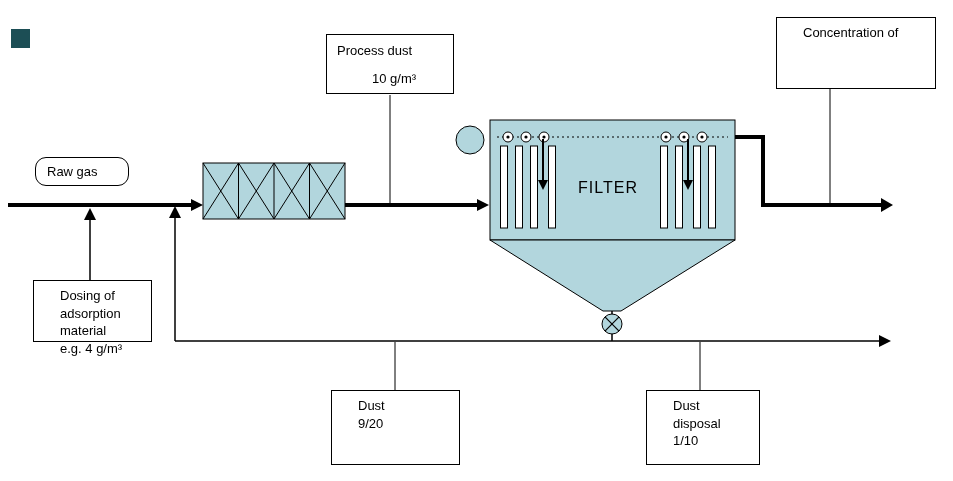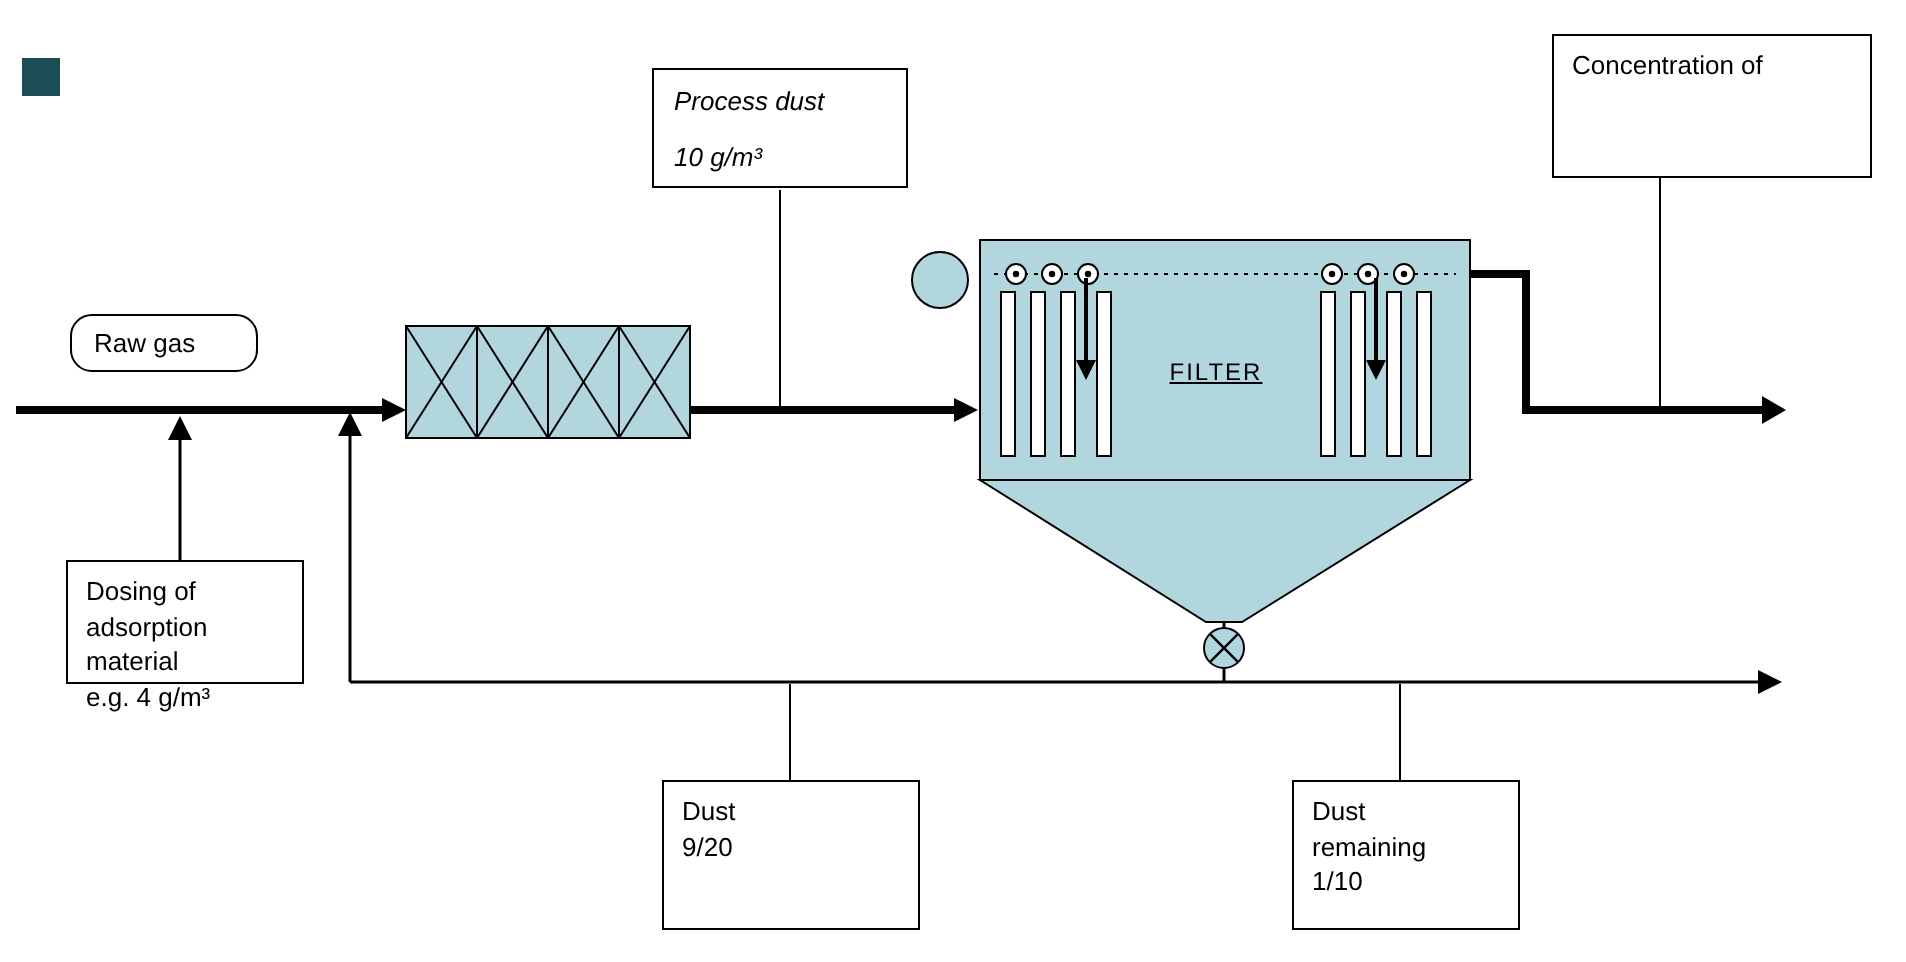--- a/index.html
+++ b/index.html
@@ -13,31 +13,30 @@
     overflow: hidden;
   }
   #diagram-svg { position: absolute; left: 0; top: 0; }
   .label-box {
     position: absolute;
     background: #ffffff;
     border: 1px solid #000000;
     box-sizing: border-box;
     font-size: 13px;
     line-height: 1.35;
-    padding: 6px 9px;
+    padding: 6px 26px;
   }
   .label-line { white-space: nowrap; }
   .raw-gas-box { display: flex; align-items: center; padding: 0 0 0 11px; }
-  .process-dust-box .label-line + .label-line { margin-top: 10px; }
+  .process-dust-box .label-line + .label-line { margin-top: 10px; margin-left: 35px; }
   .filter-label {
     position: absolute;
-    font-size: 12px;
+    font-size: 16px;
     letter-spacing: 1px;
     text-align: center;
-    text-decoration: underline;
   }
 </style>
 </head>
 <body>
 
 <div id="stage">
 
   <svg id="diagram-svg" width="953" height="481" viewBox="0 0 953 481">
 
     <rect x="11" y="29" width="19" height="19" fill="#1c4e55"></rect>
@@ -120,21 +119,21 @@
     <line x1="390" y1="95" x2="390" y2="203" stroke="#000" stroke-width="1"></line>
     <line x1="830" y1="88" x2="830" y2="203" stroke="#000" stroke-width="1"></line>
     <line x1="395" y1="390" x2="395" y2="342" stroke="#000" stroke-width="1"></line>
     <line x1="700" y1="390" x2="700" y2="342" stroke="#000" stroke-width="1"></line>
   </svg>
 
   <div class="label-box raw-gas-box" style="left:35px; top:157px; width:94px; height:29px;border-radius:11px;">
     <div class="label-line">Raw gas</div>
   </div>
 
-  <div class="label-box process-dust-box" style="left:326px; top:34px; width:128px; height:60px; padding:7px 10px;font-style:italic;">
+  <div class="label-box process-dust-box" style="left:326px; top:34px; width:128px; height:60px; padding:7px 10px;">
     <div class="label-line">Process dust</div>
     <div class="label-line">10 g/m³</div>
   </div>
 
   <div class="label-box" style="left:776px; top:17px; width:160px; height:72px;">
     <div class="label-line">Concentration of</div>
   </div>
 
   <div class="label-box" style="left:33px; top:280px; width:119px; height:62px;">
     <div class="label-line">Dosing of</div>
@@ -143,19 +142,19 @@
     <div class="label-line">e.g. 4 g/m³</div>
   </div>
 
   <div class="label-box" style="left:331px; top:390px; width:129px; height:75px;">
     <div class="label-line">Dust</div>
     <div class="label-line">9/20</div>
   </div>
 
   <div class="label-box" style="left:646px; top:390px; width:114px; height:75px;">
     <div class="label-line">Dust</div>
-    <div class="label-line">remaining</div>
+    <div class="label-line">disposal</div>
     <div class="label-line">1/10</div>
   </div>
 
   <div class="filter-label" style="left:563px; top:179px; width:90px;">FILTER</div>
 
 </div>
 
 </body></html>

